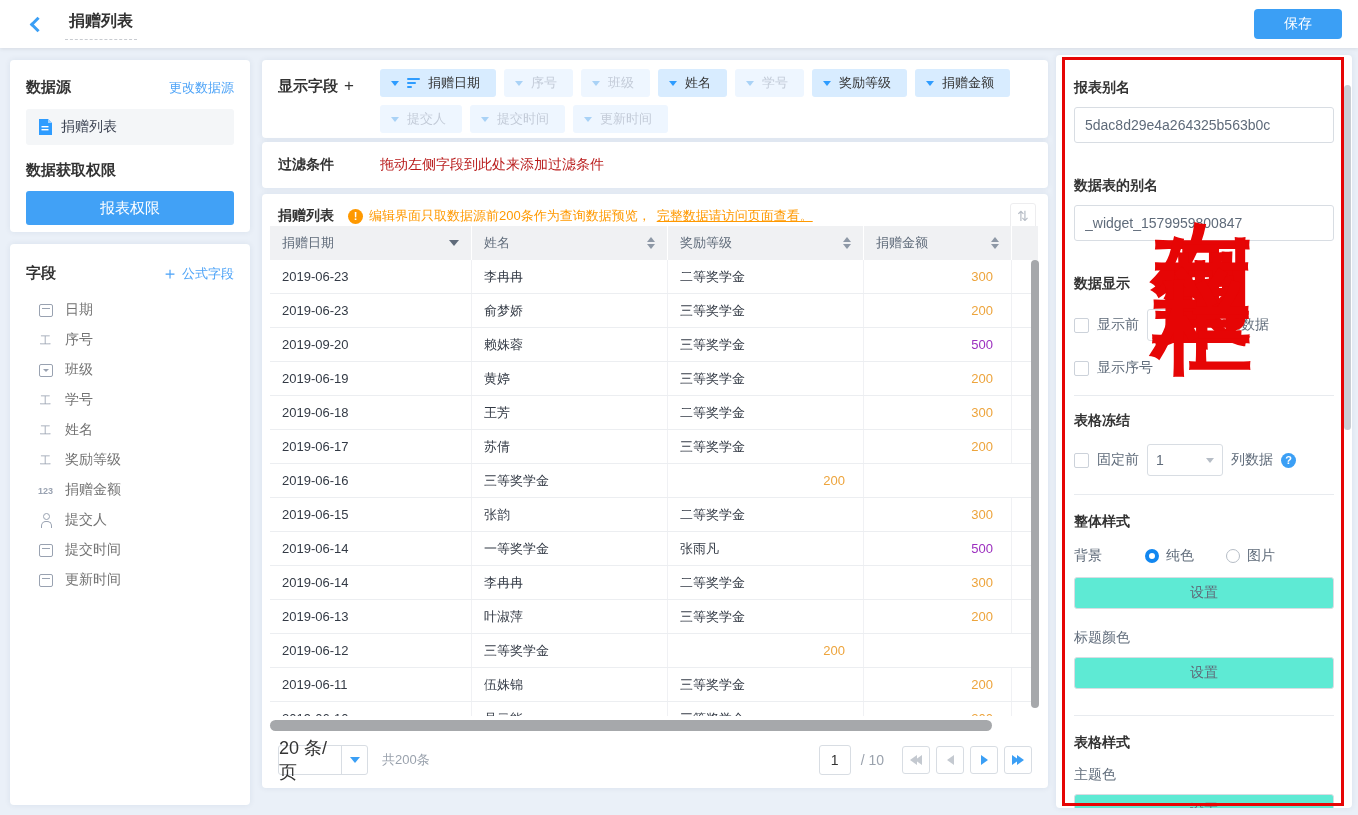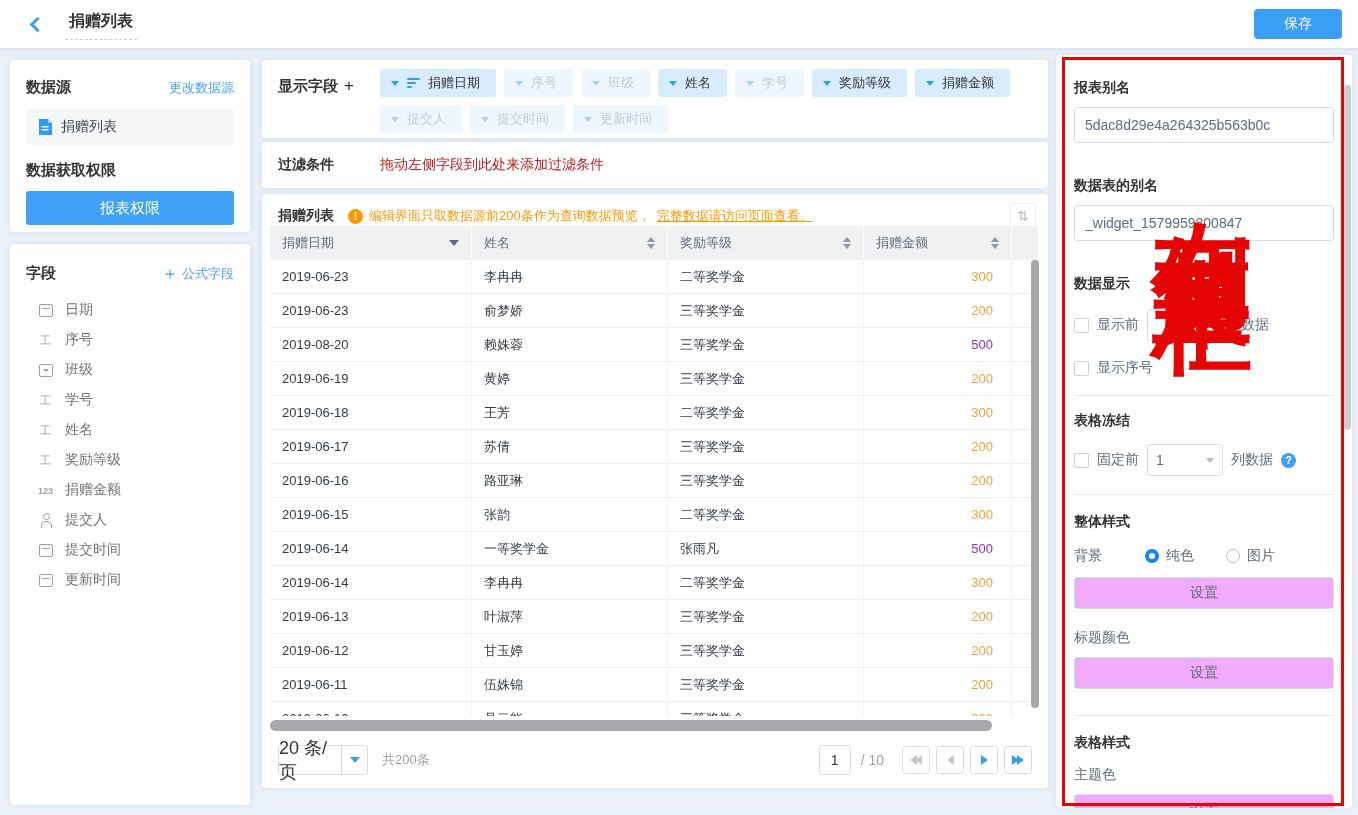--- a/index.html
+++ b/index.html
@@ -98,21 +98,21 @@
   .p-row { display:flex; align-items:center; gap:8px; font-size:14px; color:#5f6b7a; }
   .chk { width:15px; height:15px; border:1px solid #ccd2da; border-radius:2px; background:#fff; flex:none; cursor:pointer; }
   .mini-input { width:72px; height:32px; border:1px solid #d8dde3; border-radius:3px; background:#fff; padding:0 8px; font-size:14px; color:#5f6b7a; }
   .mini-sel { width:76px; height:32px; border:1px solid #d8dde3; border-radius:3px; background:#fff; display:flex; align-items:center; padding:0 8px; gap:6px; font-size:14px; color:#5f6b7a; cursor:pointer; }
   .mini-sel i { margin-left:auto; width:0; height:0; border-left:4px solid transparent; border-right:4px solid transparent; border-top:5px solid #b6bdc6; }
   .qmark { width:15px; height:15px; border-radius:50%; background:#3b9ff5; color:#fff; font-size:11px; font-weight:700; display:flex; align-items:center; justify-content:center; flex:none; cursor:pointer; }
   .divider { border-top:1px solid #e8ebef; margin:18px 0 0; }
   .radio { width:14px; height:14px; border-radius:50%; background:#fff; flex:none; cursor:pointer; }
   .radio.sel { border:4.5px solid #1287f0; }
   .radio.un { border:1px solid #b6bdc6; }
-  .set-btn { width:100%; height:32px; border:1px solid #d8dde3; border-radius:3px; background:#f0abfc; display:flex; align-items:center; justify-content:center; font-size:14px; color:#5f6b7a; margin-top:10px; cursor:pointer; }
+  .set-btn { width:100%; height:32px; border:1px solid #d8dde3; border-radius:3px; background:#5eead4; display:flex; align-items:center; justify-content:center; font-size:14px; color:#5f6b7a; margin-top:10px; cursor:pointer; }
   .sub-lab { font-size:14px; color:#5f6b7a; }
   .panel-scroll { position:absolute; left:1344px; top:85px; width:7px; height:345px; background:#c9ced4; border-radius:4px; z-index:4; cursor:pointer; }
 
   
   .anno-box { position:absolute; left:1062px; top:57px; width:282px; height:749px; border:3px solid #e60505; z-index:40; pointer-events:none; }
   .anno-text { position:absolute; left:1150px; top:142px; z-index:41; pointer-events:none;
                writing-mode:vertical-rl; text-orientation:upright;
                font-family:"DejaVu Serif","Liberation Serif",serif; font-weight:700;
                font-size:100px; line-height:1.08; letter-spacing:14px; color:#e60505; }.mt12{margin-top:12px}.mt14{margin-top:14px}.mt16{margin-top:16px}
   .mt18{margin-top:18px}.mt20{margin-top:20px}.mt34{margin-top:34px}
@@ -315,21 +315,21 @@
           <div class="td" style="border-right:none;"></div>
         </div>
         <div class="trow">
           <div class="td">2019-06-23</div>
           <div class="td">俞梦娇</div>
           <div class="td">三等奖学金</div>
           <div class="td amt" style="color: rgb(237, 164, 60);">200</div>
           <div class="td" style="border-right:none;"></div>
         </div>
         <div class="trow">
-          <div class="td">2019-08-20</div>
+          <div class="td">2019-09-20</div>
           <div class="td">赖姝蓉</div>
           <div class="td">三等奖学金</div>
           <div class="td amt" style="color: rgb(156, 47, 191);">500</div>
           <div class="td" style="border-right:none;"></div>
         </div>
         <div class="trow">
           <div class="td">2019-06-19</div>
           <div class="td">黄婷</div>
           <div class="td">三等奖学金</div>
           <div class="td amt" style="color: rgb(237, 164, 60);">200</div>
@@ -344,21 +344,20 @@
         </div>
         <div class="trow">
           <div class="td">2019-06-17</div>
           <div class="td">苏倩</div>
           <div class="td">三等奖学金</div>
           <div class="td amt" style="color: rgb(237, 164, 60);">200</div>
           <div class="td" style="border-right:none;"></div>
         </div>
         <div class="trow">
           <div class="td">2019-06-16</div>
-          <div class="td">路亚琳</div>
           <div class="td">三等奖学金</div>
           <div class="td amt" style="color: rgb(237, 164, 60);">200</div>
           <div class="td" style="border-right:none;"></div>
         </div>
         <div class="trow">
           <div class="td">2019-06-15</div>
           <div class="td">张韵</div>
           <div class="td">二等奖学金</div>
           <div class="td amt" style="color: rgb(237, 164, 60);">300</div>
           <div class="td" style="border-right:none;"></div>
@@ -379,21 +378,20 @@
         </div>
         <div class="trow">
           <div class="td">2019-06-13</div>
           <div class="td">叶淑萍</div>
           <div class="td">三等奖学金</div>
           <div class="td amt" style="color: rgb(237, 164, 60);">200</div>
           <div class="td" style="border-right:none;"></div>
         </div>
         <div class="trow">
           <div class="td">2019-06-12</div>
-          <div class="td">甘玉婷</div>
           <div class="td">三等奖学金</div>
           <div class="td amt" style="color: rgb(237, 164, 60);">200</div>
           <div class="td" style="border-right:none;"></div>
         </div>
         <div class="trow">
           <div class="td">2019-06-11</div>
           <div class="td">伍姝锦</div>
           <div class="td">三等奖学金</div>
           <div class="td amt" style="color: rgb(237, 164, 60);">200</div>
           <div class="td" style="border-right:none;"></div>

